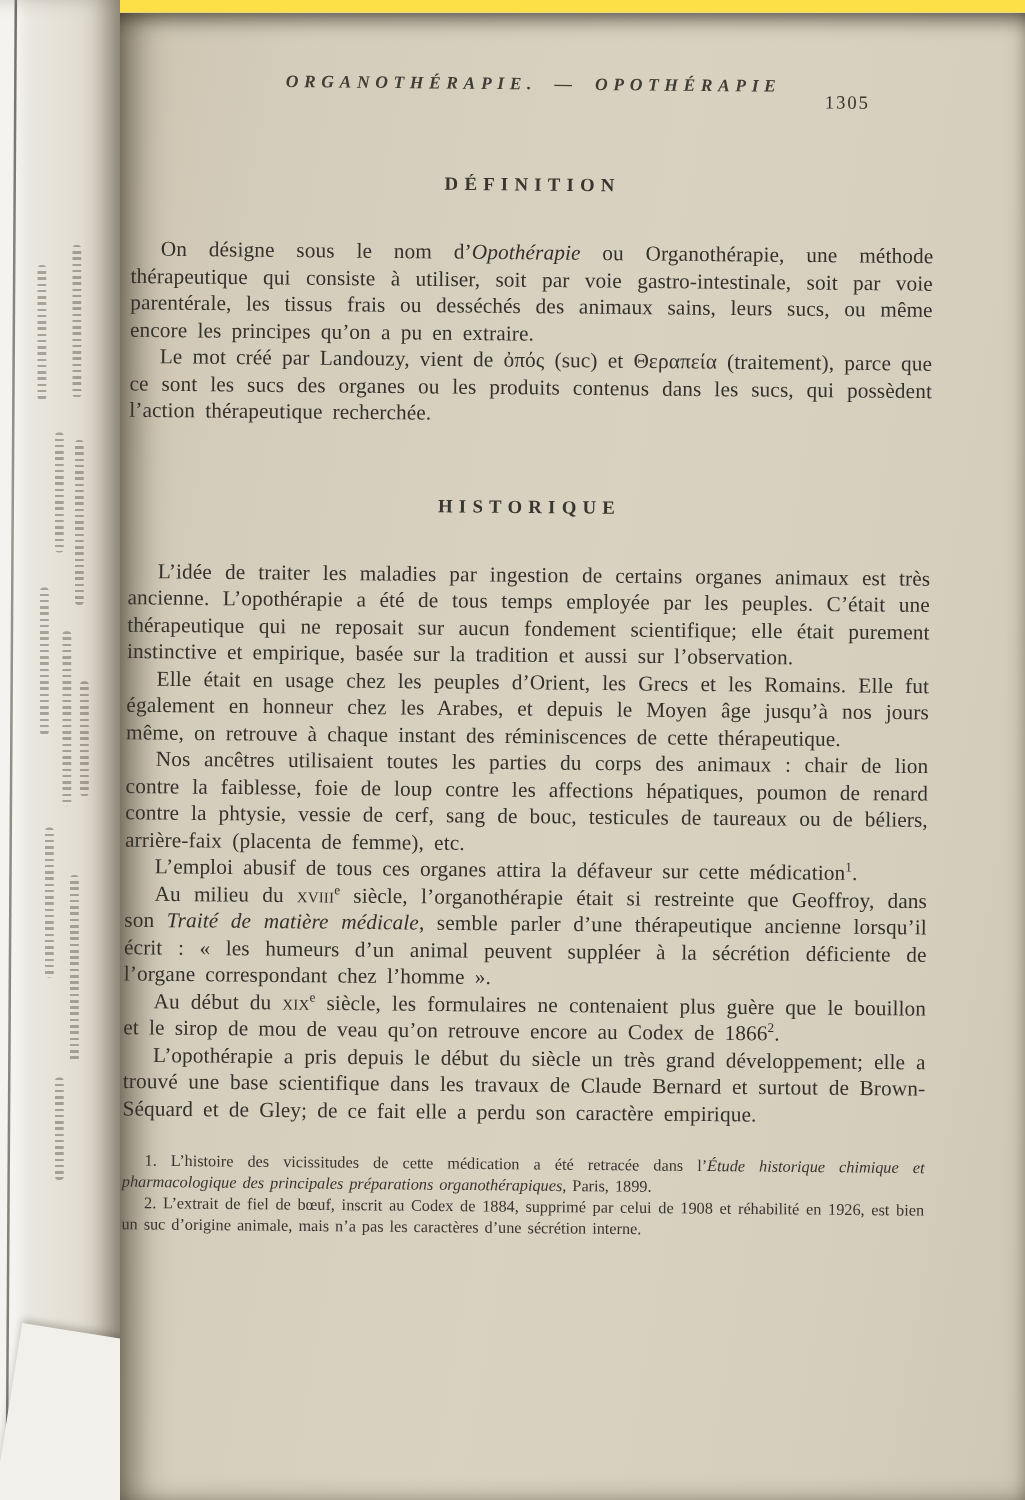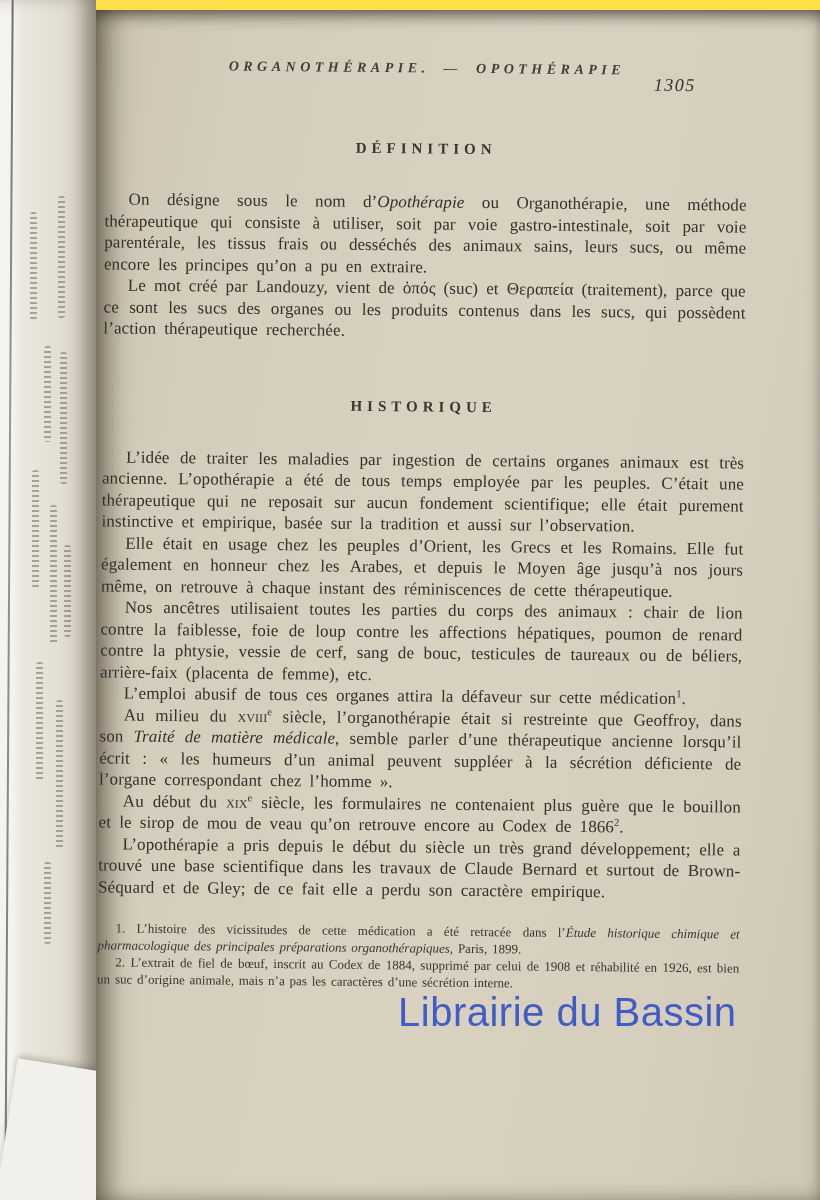--- a/index.html
+++ b/index.html
@@ -47,22 +47,22 @@
     position:absolute;left:10px;top:48px;width:642px;
     transform:rotate(.55deg);transform-origin:60px 0;
     color:#33312b;
   }
   .running-header{position:relative;height:22px;}
   .header-title{
     text-align:center;font-style:italic;font-size:14px;font-weight:600;
     letter-spacing:4.5px;word-spacing:6px;color:#403d35;
   }
   .page-number{
-    position:absolute;right:52px;top:12px;font-size:18px;
-    letter-spacing:1.5px;color:#36342d;font-style:italic;
+    position:absolute;right:52px;top:12px;font-size:15px;
+    letter-spacing:1.5px;color:#36342d;
   }
   h2.section-heading{
     margin:56px 0 34px 0;text-align:center;font-size:15px;font-weight:600;
     letter-spacing:5px;color:#38362f;
   }
   h2.first{margin-top:58px;}
   p.body-p{
     margin:0;text-indent:24px;text-align:justify;
     font-size:17px;line-height:21.5px;
     word-spacing:.22em;letter-spacing:.1px;
@@ -128,15 +128,14 @@
       </section>
 
       <div class="footnotes">
         <p class="fn">1. L’histoire des vicissitudes de cette médication a été retracée dans l’<i>Étude historique chimique et pharmacologique des principales préparations organothérapiques</i>, Paris, 1899.</p>
         <p class="fn">2. L’extrait de fiel de bœuf, inscrit au Codex de 1884, supprimé par celui de 1908 et réhabilité en 1926, est bien un suc d’origine animale, mais n’a pas les caractères d’une sécrétion interne.</p>
       </div>
 
     </div>
   </div>
 
-  <div class="watermark" style="color: rgba(43, 75, 200, 0.88);">Librairie du Bassin</div>
 
 </div>
 
 </body></html>

